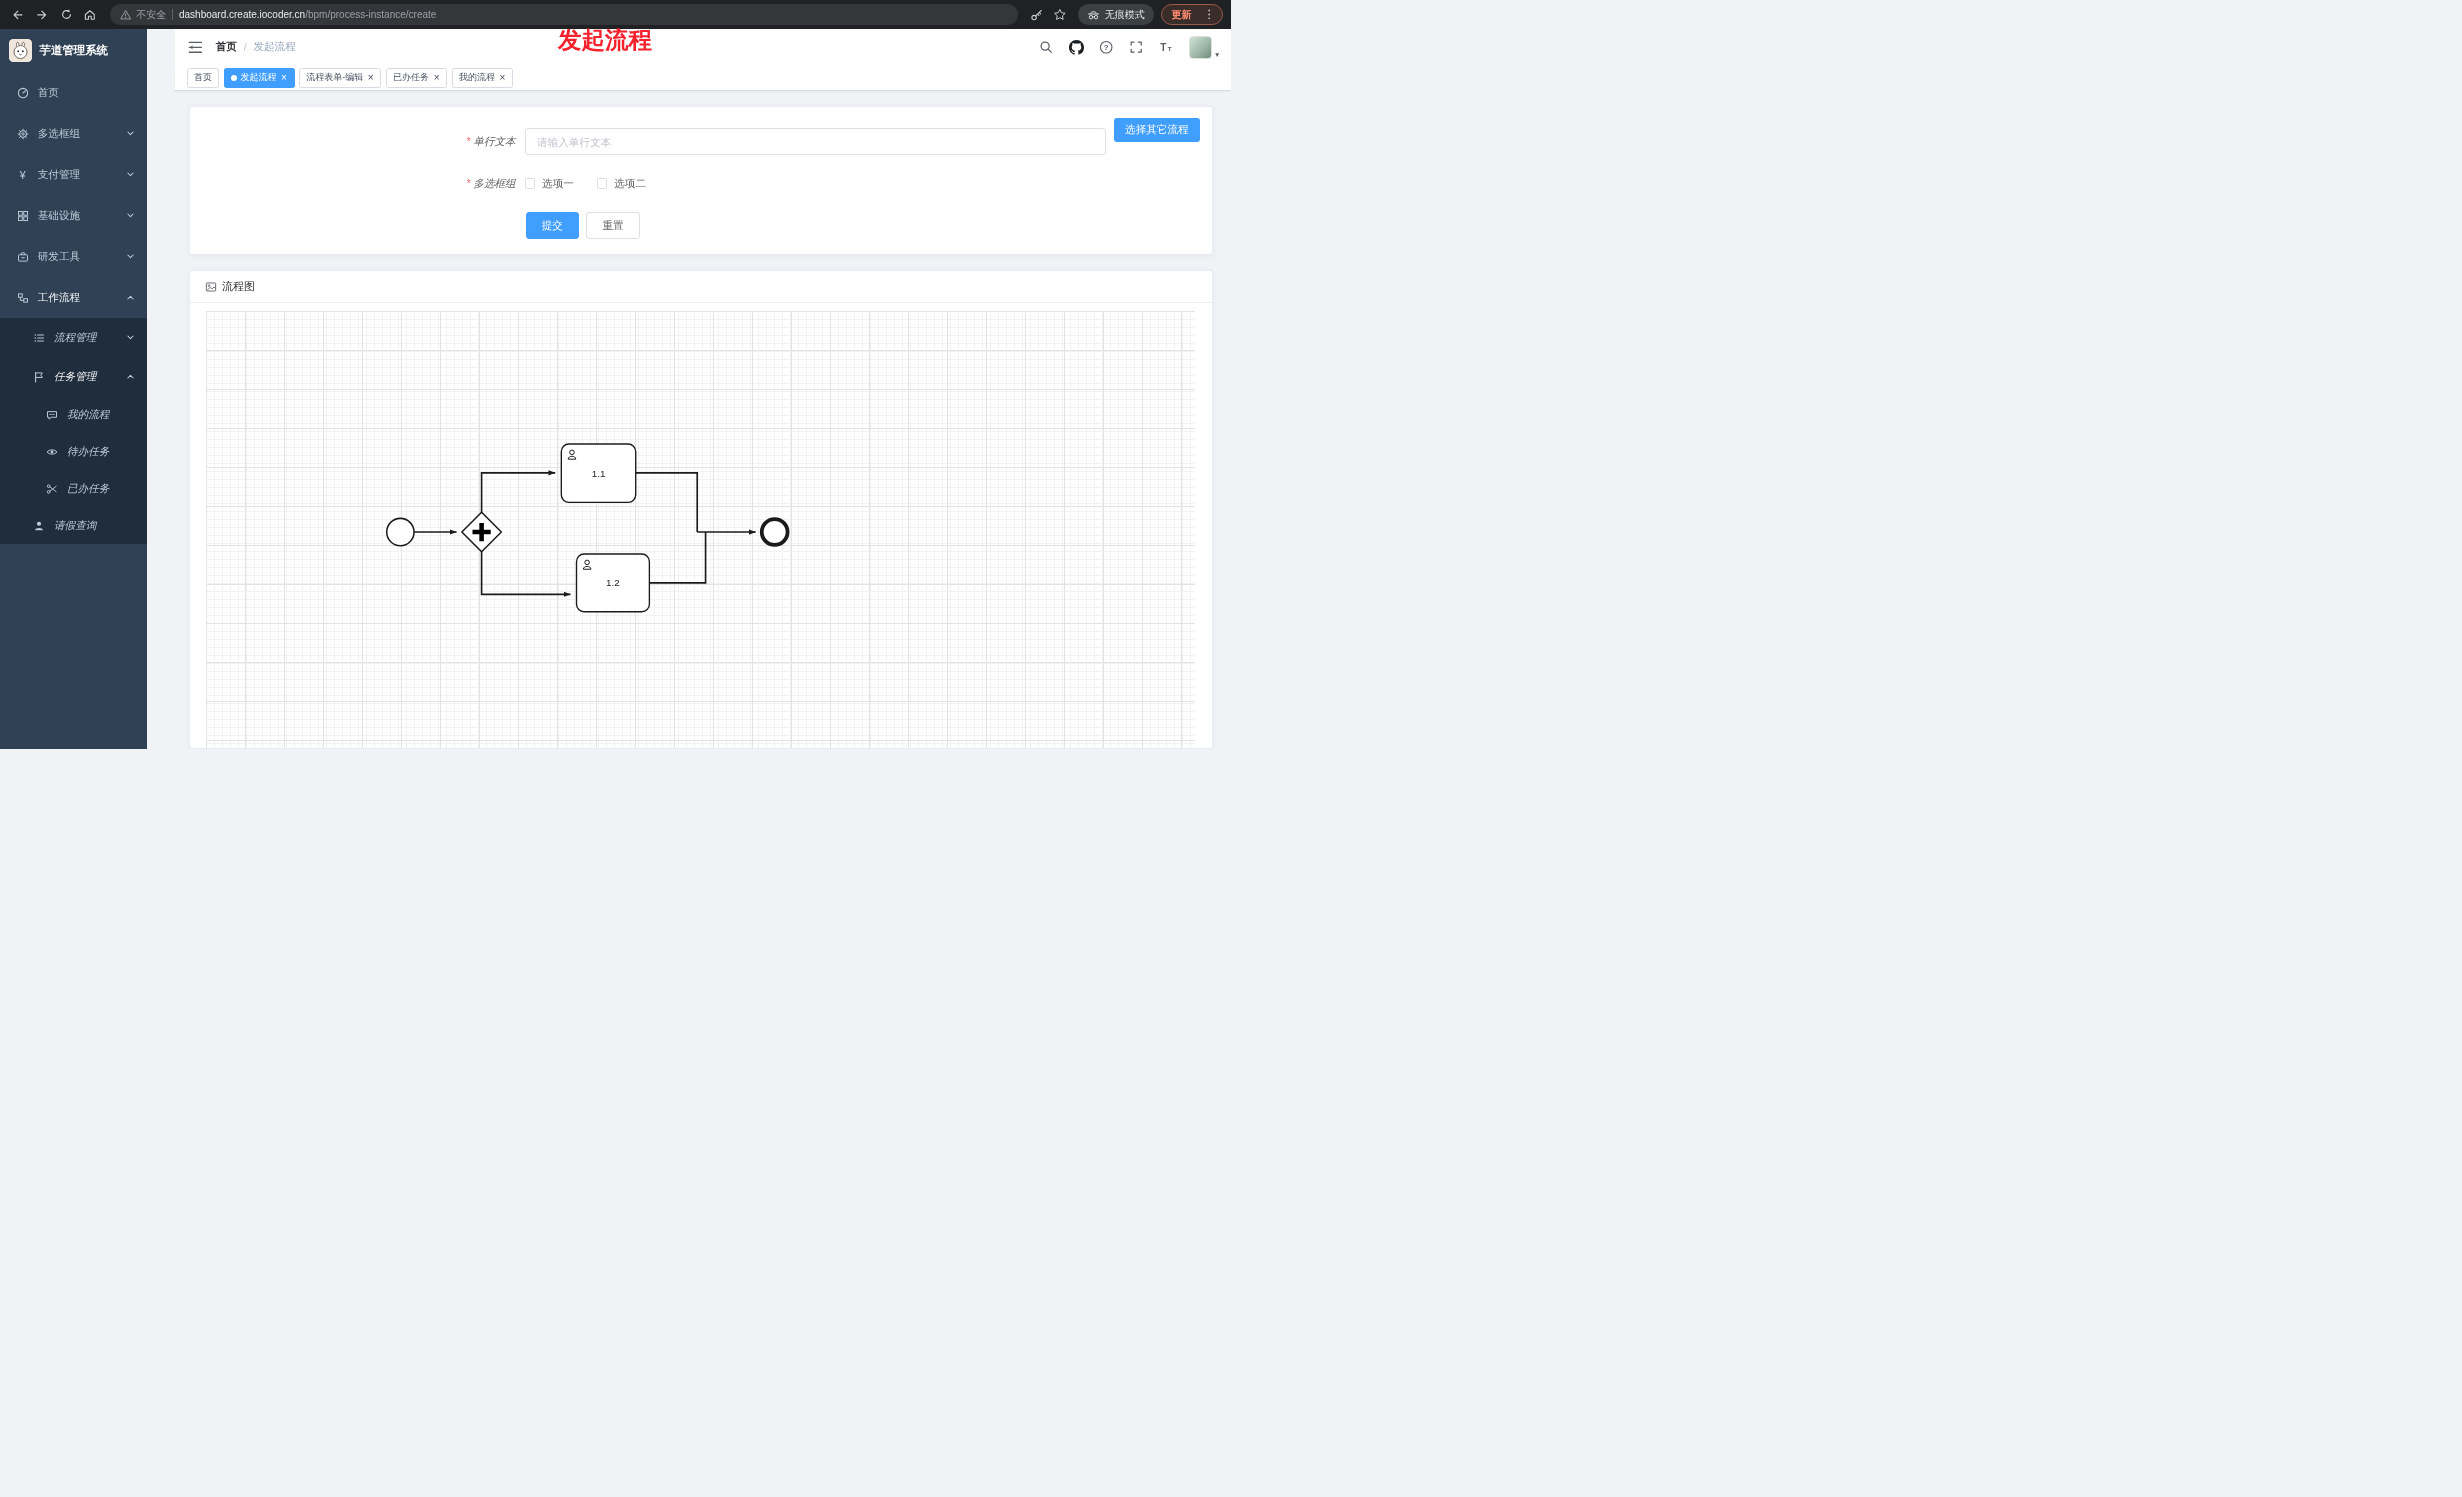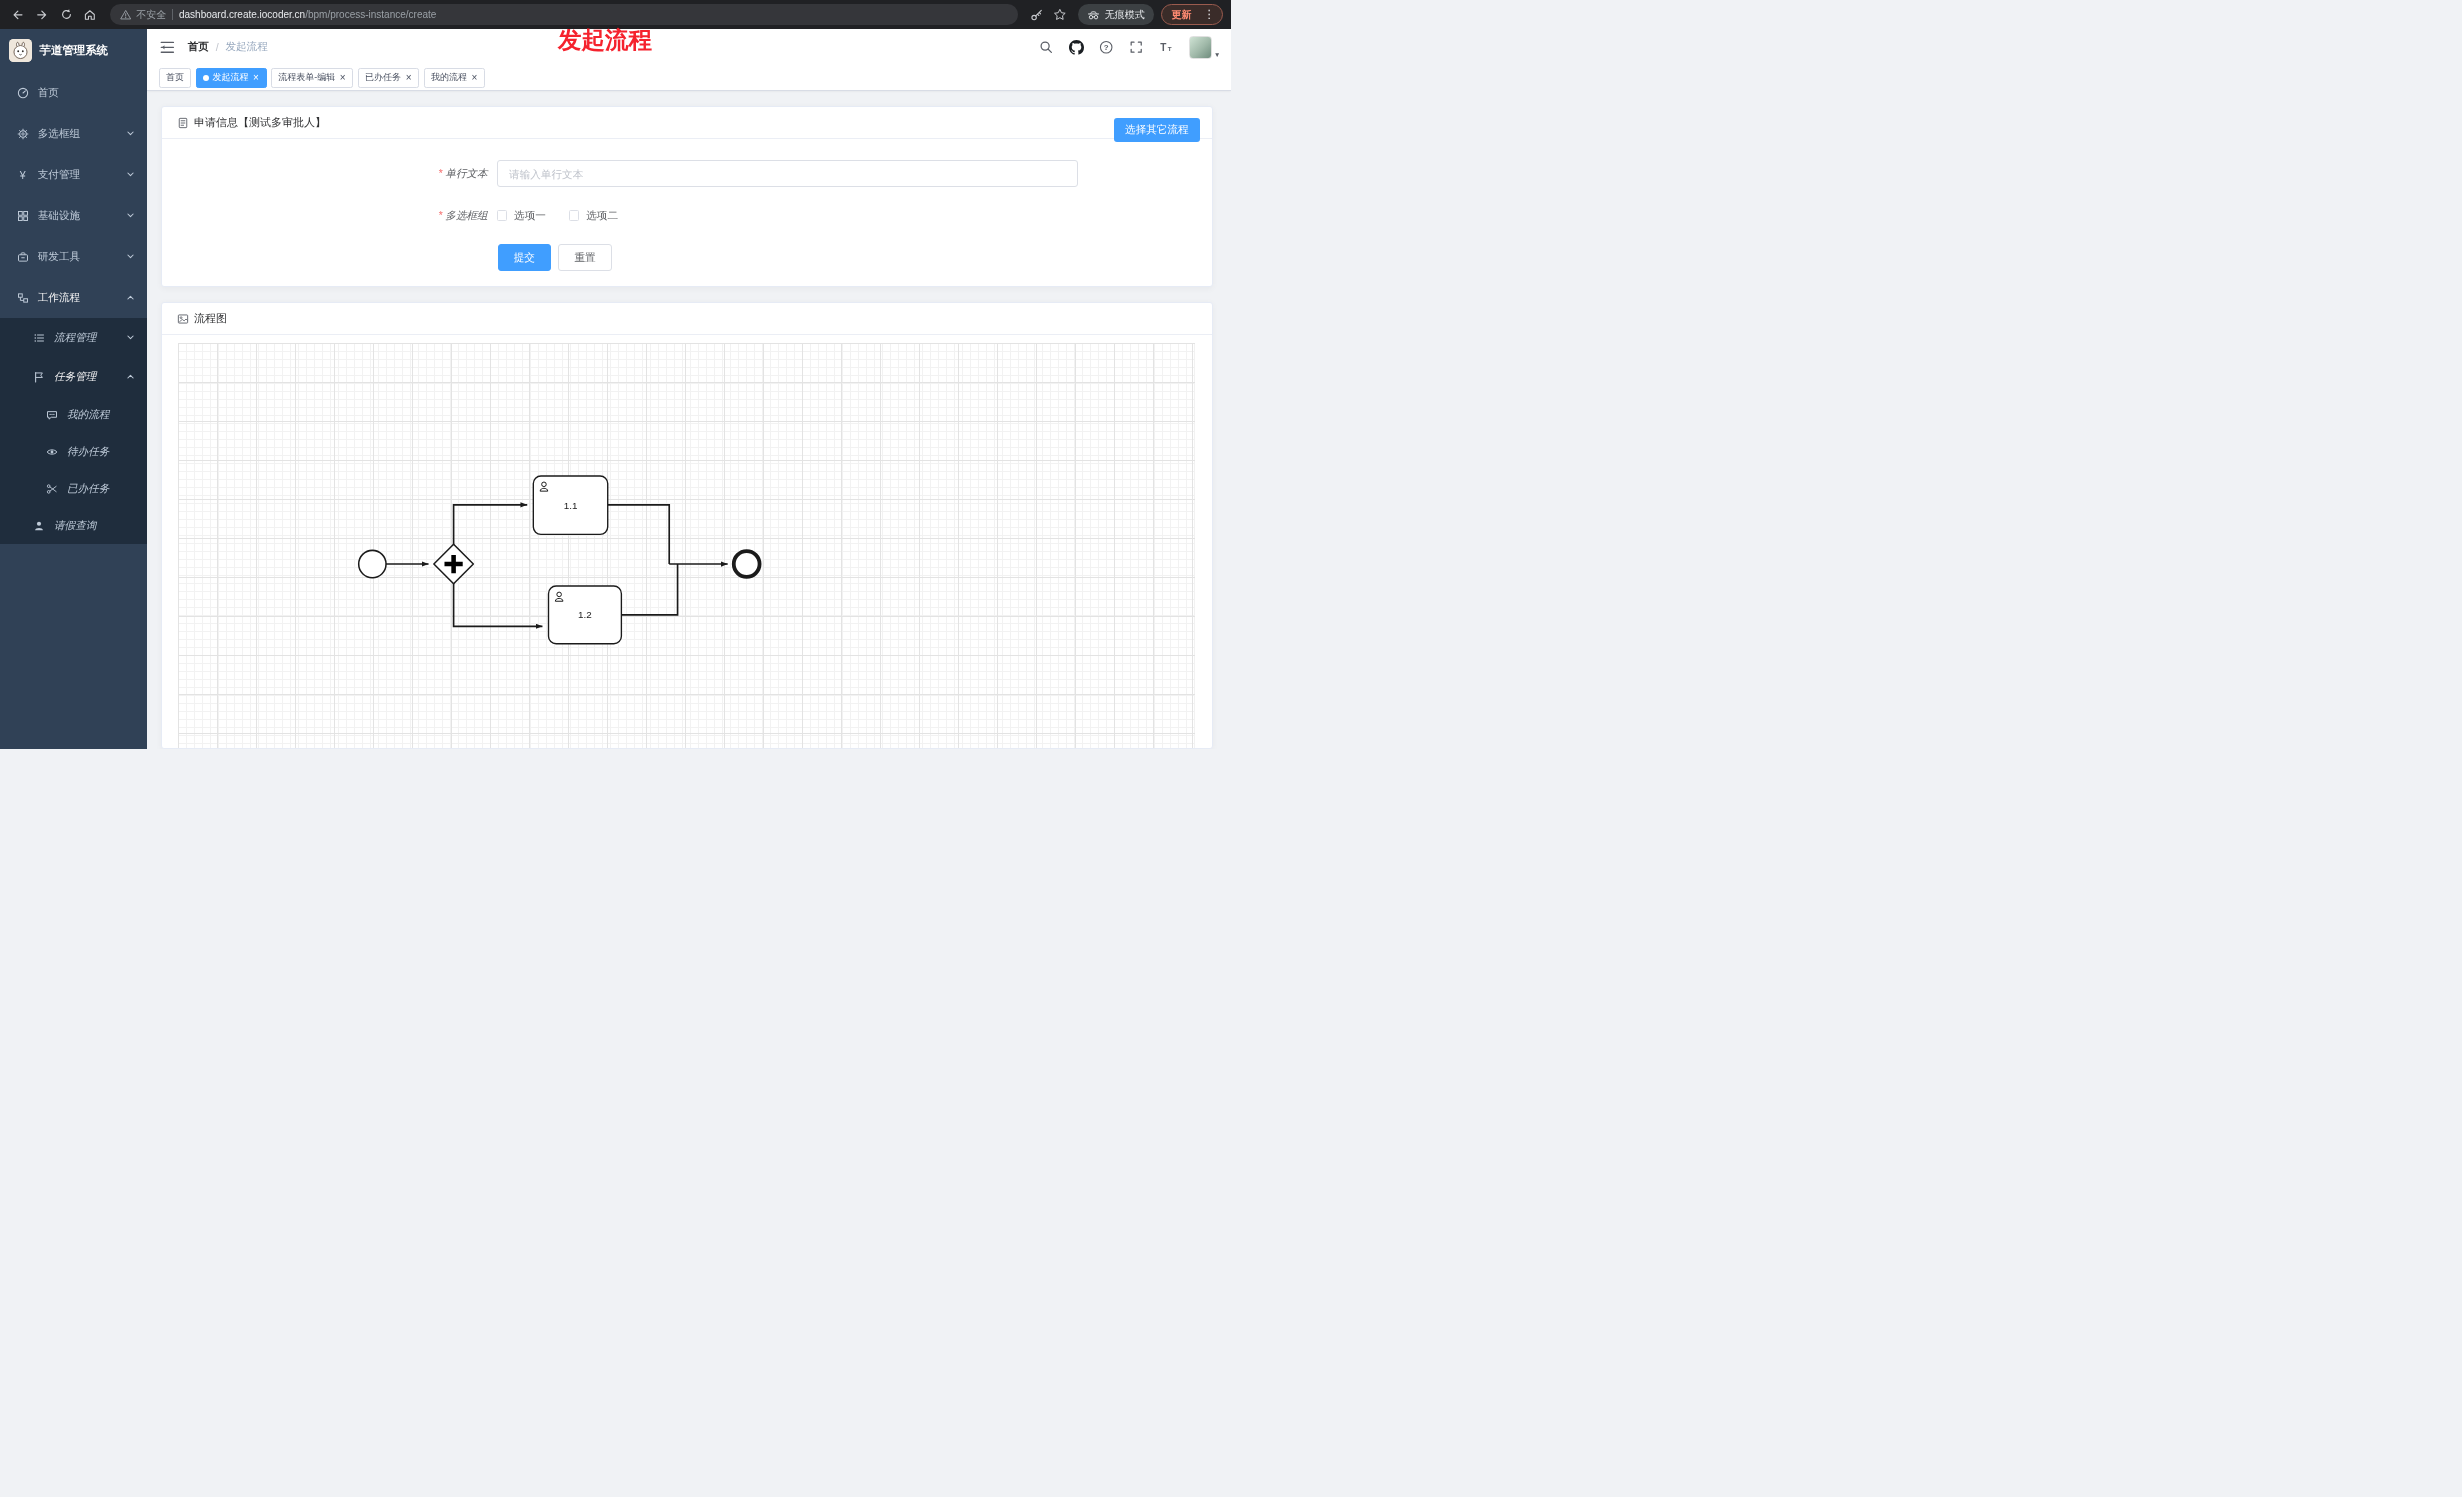--- a/index.html
+++ b/index.html
@@ -33,21 +33,21 @@
     display:flex; align-items:center; gap:5.3px; padding:0 9px; margin:0 4.6px; flex-shrink:0;
   }
   .update-pill {
     height:21px; border-radius:10.6px; border:0.8px solid #9a5b4e; background:#3a2c29;
     display:flex; align-items:center; gap:12px; padding:0 7.6px 0 9px; flex-shrink:0; cursor:pointer;
   }
   .update-label { color:#ff8b72; font-size:10px; font-weight:700; }
   .more-dots { color:#e8eaed; font-size:11.4px; line-height:1; }
 
   
-  .app { display:flex; height:720px; }
+  .app { display:flex; height:720px;gap:28px; }
 
   
   .sidebar { width:147px; background:#304156; color:#bfcbd9; flex-shrink:0; overflow:hidden; }
   .logo-row { height:43px; display:flex; align-items:center; gap:7.6px; padding:0 9px; cursor:pointer; }
   .logo-img { width:23px; height:23px; border-radius:4.6px; background:#ece4da; flex-shrink:0; }
   .logo-title { color:#fff; font-size:11.4px; font-weight:700; white-space:nowrap; }
   .menu-item { height:41px; display:flex; align-items:center; padding:0 12px 0 16.7px; font-size:10.6px; cursor:pointer; }
   .menu-item .mi-icon { width:12px; height:12px; margin-right:9px; flex-shrink:0; color:#bfcbd9; }
   .menu-item .mi-label { flex:1; white-space:nowrap; }
   .chev { margin-left:auto; color:#bfcbd9; flex-shrink:0; }
@@ -400,27 +400,20 @@
       </span>
       <span class="tag">
         <span>我的流程</span>
         <span class="tag-close">×</span>
       </span>
     </div>
 
     <div class="content">
 
       <section class="card form-card">
-        <div class="card-header">
-          <svg class="ch-icon" viewBox="0 0 16 16">
-              <rect x="3" y="1.8" width="10" height="12.4" rx="1" fill="none" stroke="currentColor" stroke-width="1.2"></rect>
-              <path d="M5.5 5 H10.5 M5.5 8 H10.5 M5.5 11 H8.8" stroke="currentColor" stroke-width="1.2" stroke-linecap="round"></path>
-            </svg>
-          <span>申请信息【测试多审批人】</span>
-        </div>
         <button class="other-btn">选择其它流程</button>
 
         <div class="form-body">
           <div class="form-row">
             <span class="form-label"><span class="req">*</span><span>单行文本</span></span>
             <input class="text-input" type="text" placeholder="请输入单行文本" style="">
           </div>
 
           <div class="form-row">
             <span class="form-label"><span class="req">*</span><span>多选框组</span></span>

